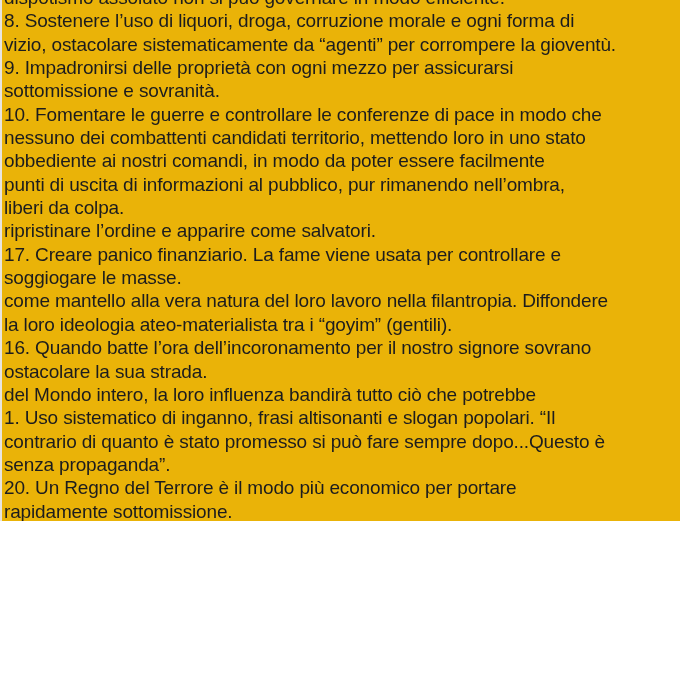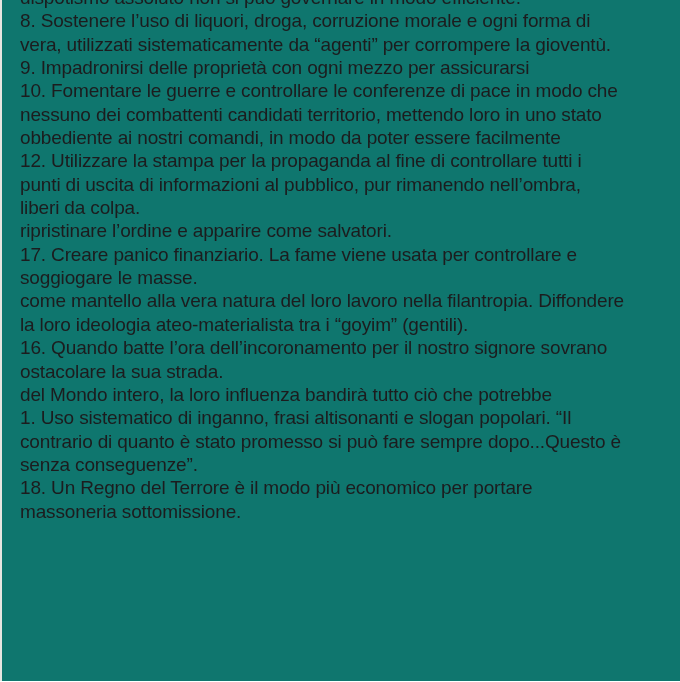--- a/index.html
+++ b/index.html
@@ -8,24 +8,24 @@
     background: #ffffff;
   }
   body {
     width: 680px;
     height: 682px;
     overflow: hidden;
   }
   .page {
     box-sizing: border-box;
     width: 680px;
-    height: 681px;
-    background: #0f766e;
+    height: 521px;
+    background: #eab308;
     border-left: 2px solid #e8e5e0;
-    padding: 0 10px 0 18px;
+    padding: 0 10px 0 2px;
     overflow: hidden;
   }
   .text-block {
     font-family: "Liberation Sans", sans-serif;
     font-size: 19px;
     line-height: 23.35px;
     letter-spacing: -0.15px;
     color: #1c1c1e;
     font-weight: 400;
   }
@@ -37,35 +37,35 @@
     margin-top: -14px;
   }
 </style>
 </head>
 <body>
 
 <div class="page">
   <div class="text-block" id="text-block">
       <div class="line clipped">dispotismo assoluto non si può governare in modo efficiente.</div>
       <div class="line">8. Sostenere l’uso di liquori, droga, corruzione morale e ogni forma di</div>
-      <div class="line">vera, utilizzati sistematicamente da “agenti” per corrompere la gioventù.</div>
+      <div class="line">vizio, ostacolare sistematicamente da “agenti” per corrompere la gioventù.</div>
       <div class="line">9. Impadronirsi delle proprietà con ogni mezzo per assicurarsi</div>
+      <div class="line">sottomissione e sovranità.</div>
       <div class="line">10. Fomentare le guerre e controllare le conferenze di pace in modo che</div>
       <div class="line">nessuno dei combattenti candidati territorio, mettendo loro in uno stato</div>
       <div class="line">obbediente ai nostri comandi, in modo da poter essere facilmente</div>
-      <div class="line">12. Utilizzare la stampa per la propaganda al fine di controllare tutti i</div>
       <div class="line">punti di uscita di informazioni al pubblico, pur rimanendo nell’ombra,</div>
       <div class="line">liberi da colpa.</div>
       <div class="line">ripristinare l’ordine e apparire come salvatori.</div>
       <div class="line">17. Creare panico finanziario. La fame viene usata per controllare e</div>
       <div class="line">soggiogare le masse.</div>
       <div class="line">come mantello alla vera natura del loro lavoro nella filantropia. Diffondere</div>
       <div class="line">la loro ideologia ateo-materialista tra i “goyim” (gentili).</div>
       <div class="line">16. Quando batte l’ora dell’incoronamento per il nostro signore sovrano</div>
       <div class="line">ostacolare la sua strada.</div>
       <div class="line">del Mondo intero, la loro influenza bandirà tutto ciò che potrebbe</div>
       <div class="line">1. Uso sistematico di inganno, frasi altisonanti e slogan popolari. “Il</div>
       <div class="line">contrario di quanto è stato promesso si può fare sempre dopo...Questo è</div>
-      <div class="line">senza conseguenze”.</div>
-      <div class="line">18. Un Regno del Terrore è il modo più economico per portare</div>
-      <div class="line">massoneria sottomissione.</div>
+      <div class="line">senza propaganda”.</div>
+      <div class="line">20. Un Regno del Terrore è il modo più economico per portare</div>
+      <div class="line">rapidamente sottomissione.</div>
     </div>
 </div>
 
 </body></html>

